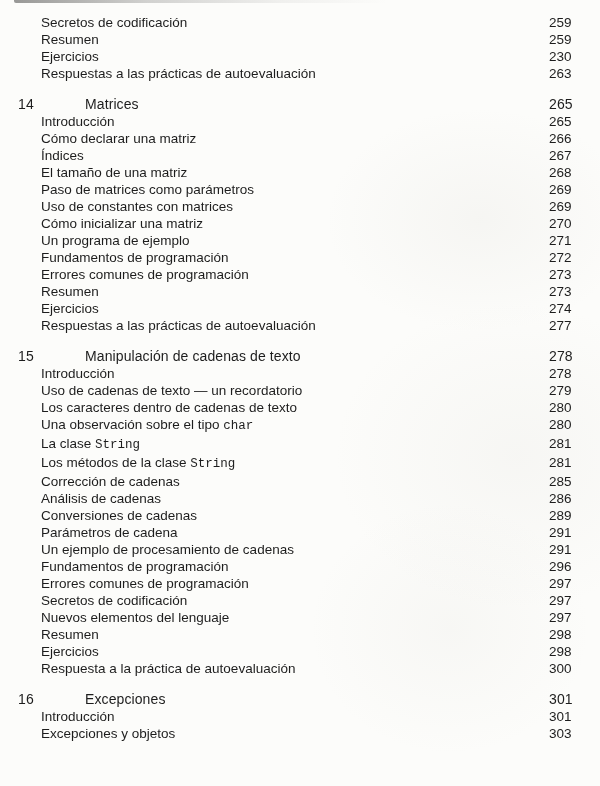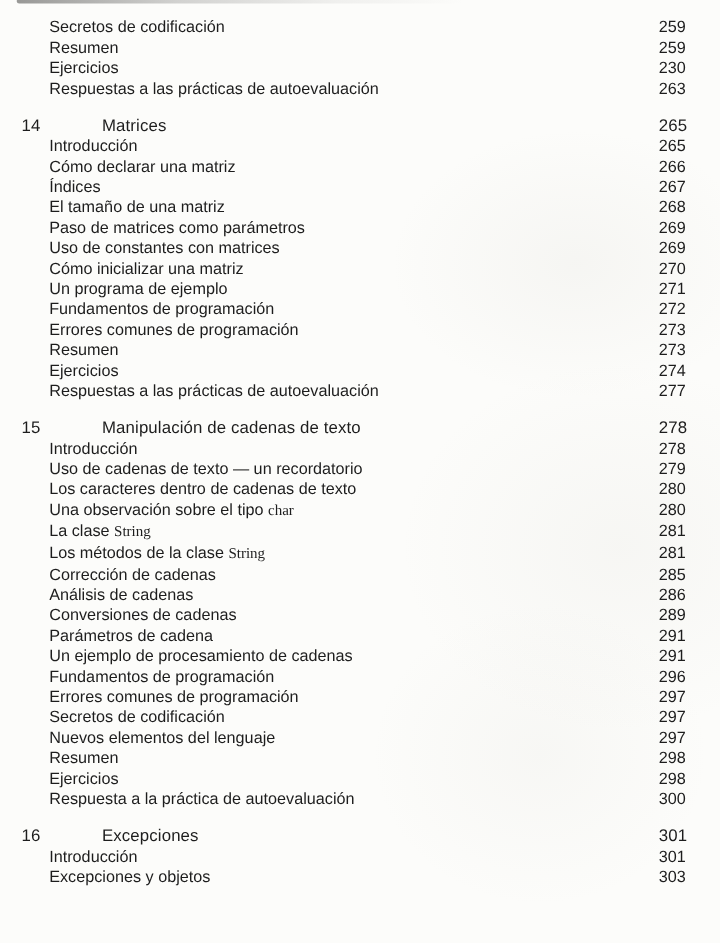--- a/index.html
+++ b/index.html
@@ -63,21 +63,21 @@
     flex: 1;
     overflow: hidden;
     padding-left: 44px;
   }
   .label {
     flex: 1;
     margin-left: 23px;
     overflow: hidden;
   }
   .code {
-    font-family: Liberation Serif, serif;
+    font-family: Liberation Mono, monospace;
     font-size: 12.5px;
   }
   .pnum {
     flex: none;
     margin-left: 20px;
     text-align: left;
     min-width: 26px;
   }
 </style>
 </head>

